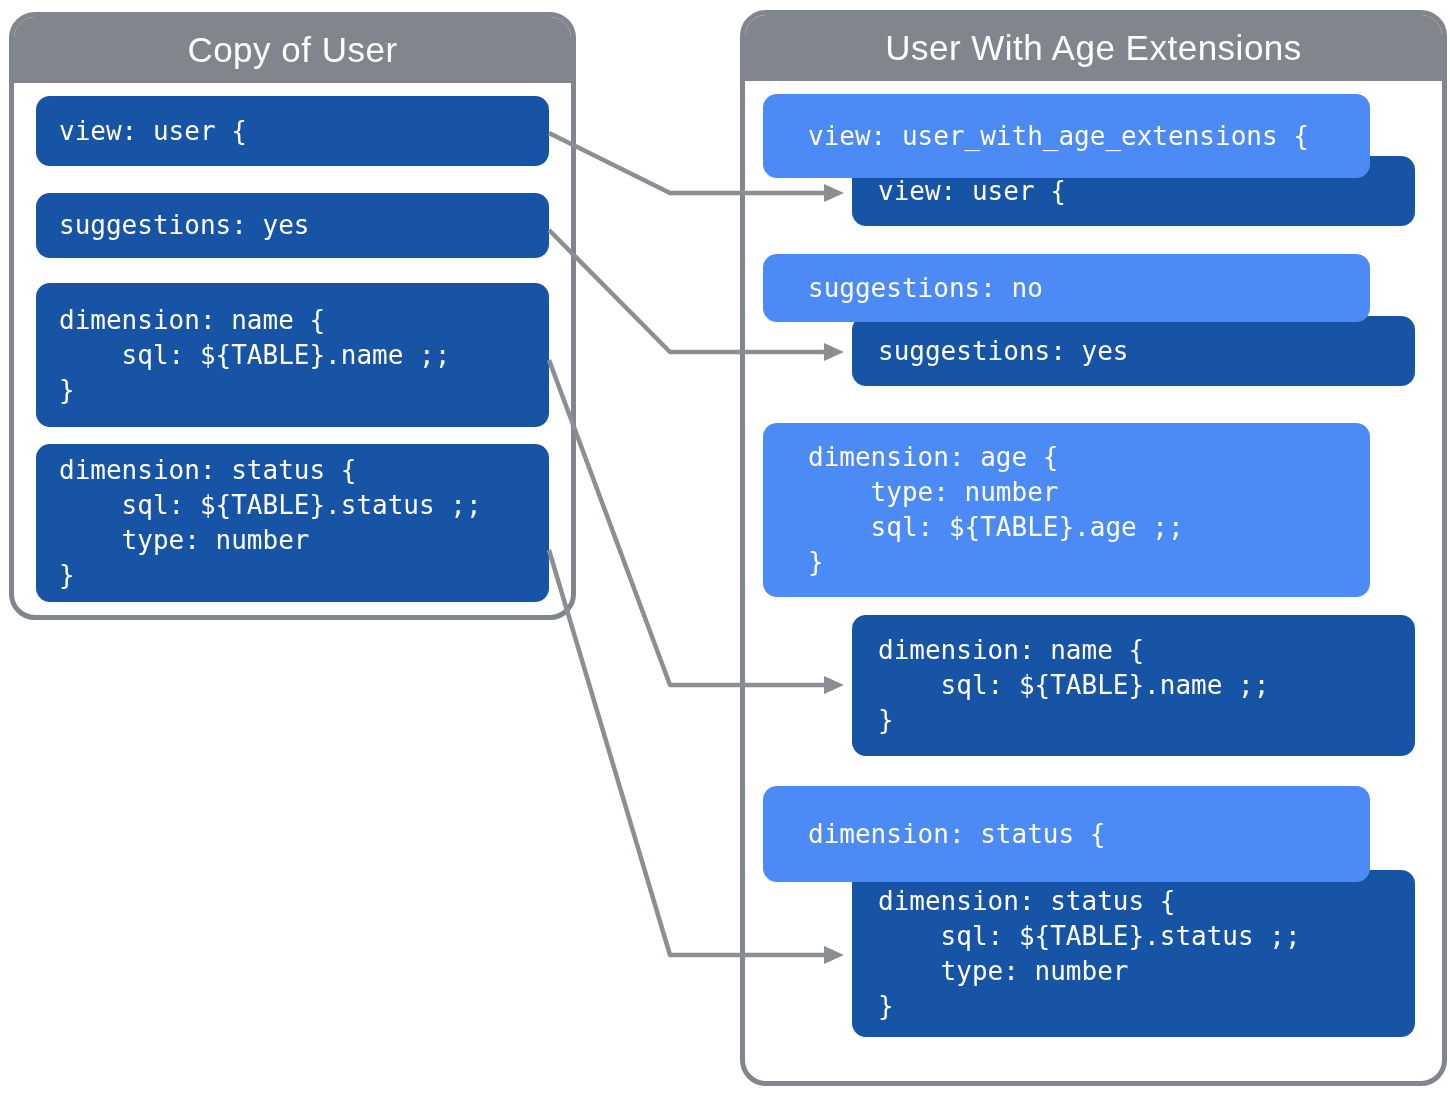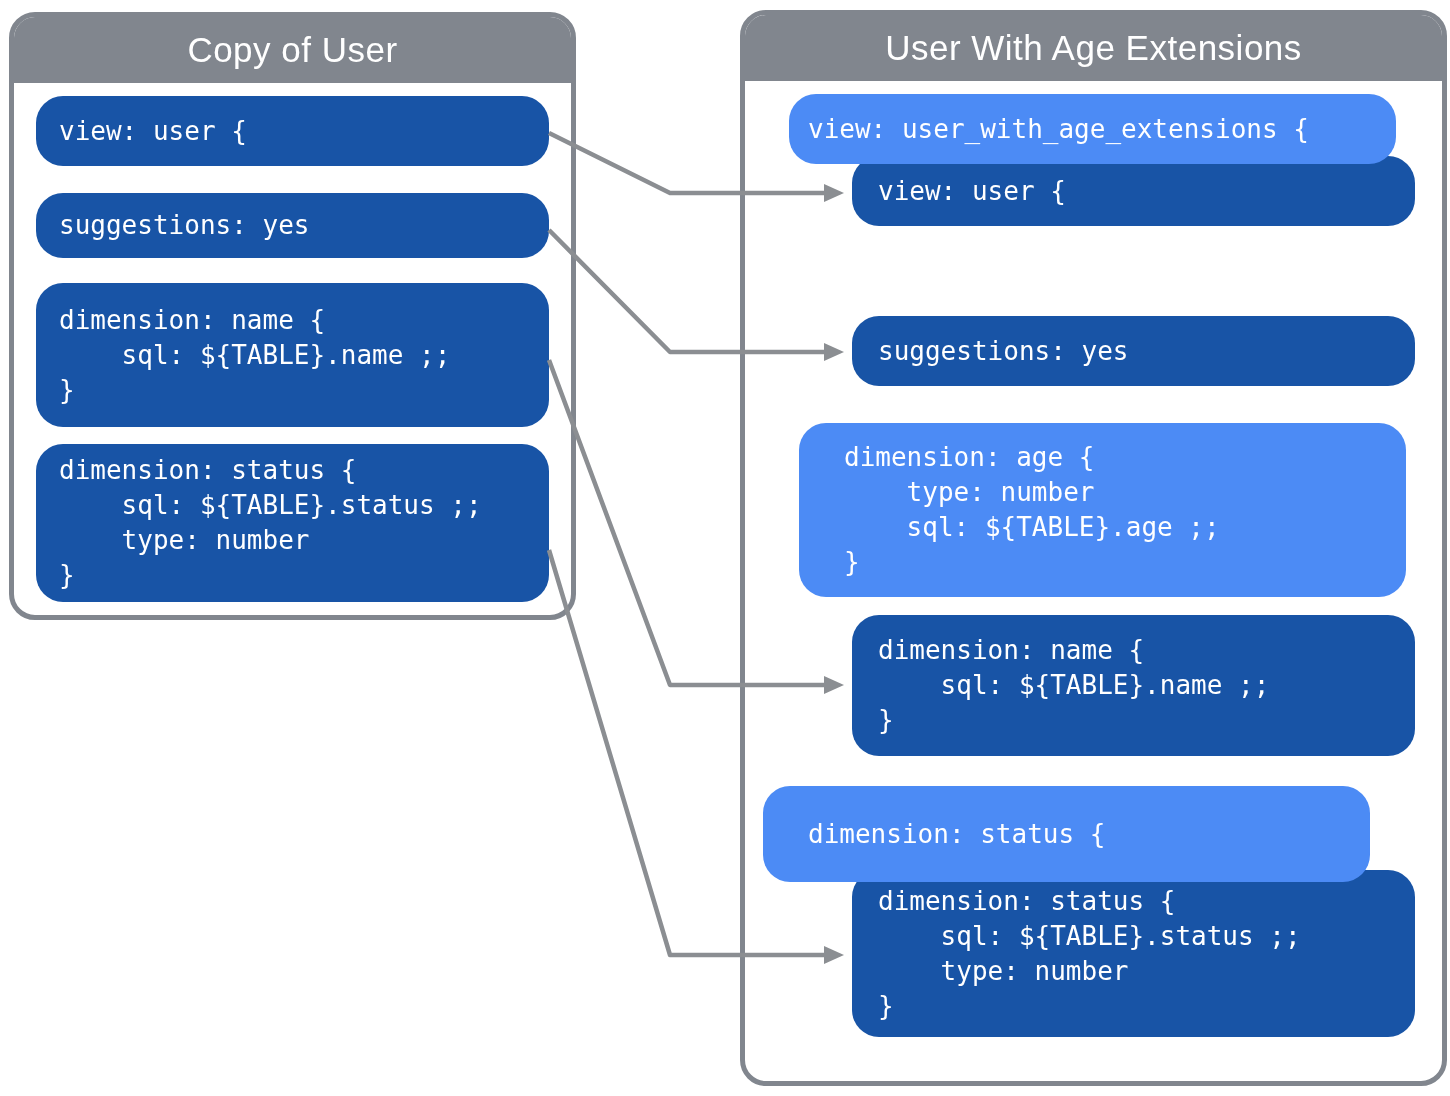--- a/index.html
+++ b/index.html
@@ -37,46 +37,46 @@
     display: flex;
     align-items: center;
     justify-content: center;
     color: var(--text-white);
     font-size: 35px;
     font-weight: 500;
     letter-spacing: 0.5px;
   }
   .block {
     position: absolute;
-    border-radius: 27px;
+    border-radius: 14px;
     display: flex;
     flex-direction: column;
     justify-content: center;
     box-sizing: border-box;
     color: var(--text-white);
     font-family: "DejaVu Sans Mono", "Liberation Mono", monospace;
     font-size: 26px;
     line-height: 35px;
   }
   .block.dark  { background: var(--dark-blue);  z-index: 2; }
   .block.light { background: var(--light-blue); z-index: 3; }
   .line { white-space: pre; }
 
   
   #blk-l-view       { left: 36px; top: 96px;  width: 513px; height: 70px;  padding-left: 23px; }
   #blk-l-sugg       { left: 36px; top: 193px; width: 513px; height: 65px;  padding-left: 23px; }
   #blk-l-dim-name   { left: 36px; top: 283px; width: 513px; height: 144px; padding-left: 23px; }
   #blk-l-dim-status { left: 36px; top: 444px; width: 513px; height: 158px; padding-left: 23px; }
 
   
-  #blk-r-view-ext    { left: 763px; top: 94px;  width: 607px; height: 70px;  padding-left: 19px; margin-left: 26px; }
+  #blk-r-view-ext    { left: 763px; top: 94px;  width: 607px; height: 84px;  padding-left: 45px; }
   #blk-r-view-orig   { left: 852px; top: 156px; width: 563px; height: 70px;  padding-left: 26px; }
   #blk-r-sugg-ovr    { left: 763px; top: 254px; width: 607px; height: 68px;  padding-left: 45px; }
   #blk-r-sugg-orig   { left: 852px; top: 316px; width: 563px; height: 70px;  padding-left: 26px; }
-  #blk-r-dim-age     { left: 763px; top: 423px; width: 607px; height: 174px; padding-left: 45px; margin-left: 36px; }
+  #blk-r-dim-age     { left: 763px; top: 423px; width: 607px; height: 174px; padding-left: 45px; }
   #blk-r-dim-name    { left: 852px; top: 615px; width: 563px; height: 141px; padding-left: 26px; }
   #blk-r-status-ovr  { left: 763px; top: 786px; width: 607px; height: 96px;  padding-left: 45px; }
   #blk-r-status-orig { left: 852px; top: 870px; width: 563px; height: 167px; padding-left: 26px; }
 
   svg.arrows {
     position: absolute;
     left: 0; top: 0;
     width: 1450px; height: 1096px;
     z-index: 10;
     pointer-events: none;
@@ -126,20 +126,23 @@
   <div class="block dark" id="blk-r-view-orig">
     <div class="line">view: user {</div>
   </div>
   <div class="block light" id="blk-r-view-ext">
     <div class="line">view: user_with_age_extensions {</div>
   </div>
 
   <div class="block dark" id="blk-r-sugg-orig">
     <div class="line">suggestions: yes</div>
   </div>
+  <div class="block light" id="blk-r-sugg-ovr">
+    <div class="line">suggestions: no</div>
+  </div>
 
   <div class="block light" id="blk-r-dim-age">
     <div class="line">dimension: age {</div>
     <div class="line">    type: number</div>
     <div class="line">    sql: ${TABLE}.age ;;</div>
     <div class="line">}</div>
   </div>
 
   <div class="block dark" id="blk-r-dim-name">
     <div class="line">dimension: name {</div>

